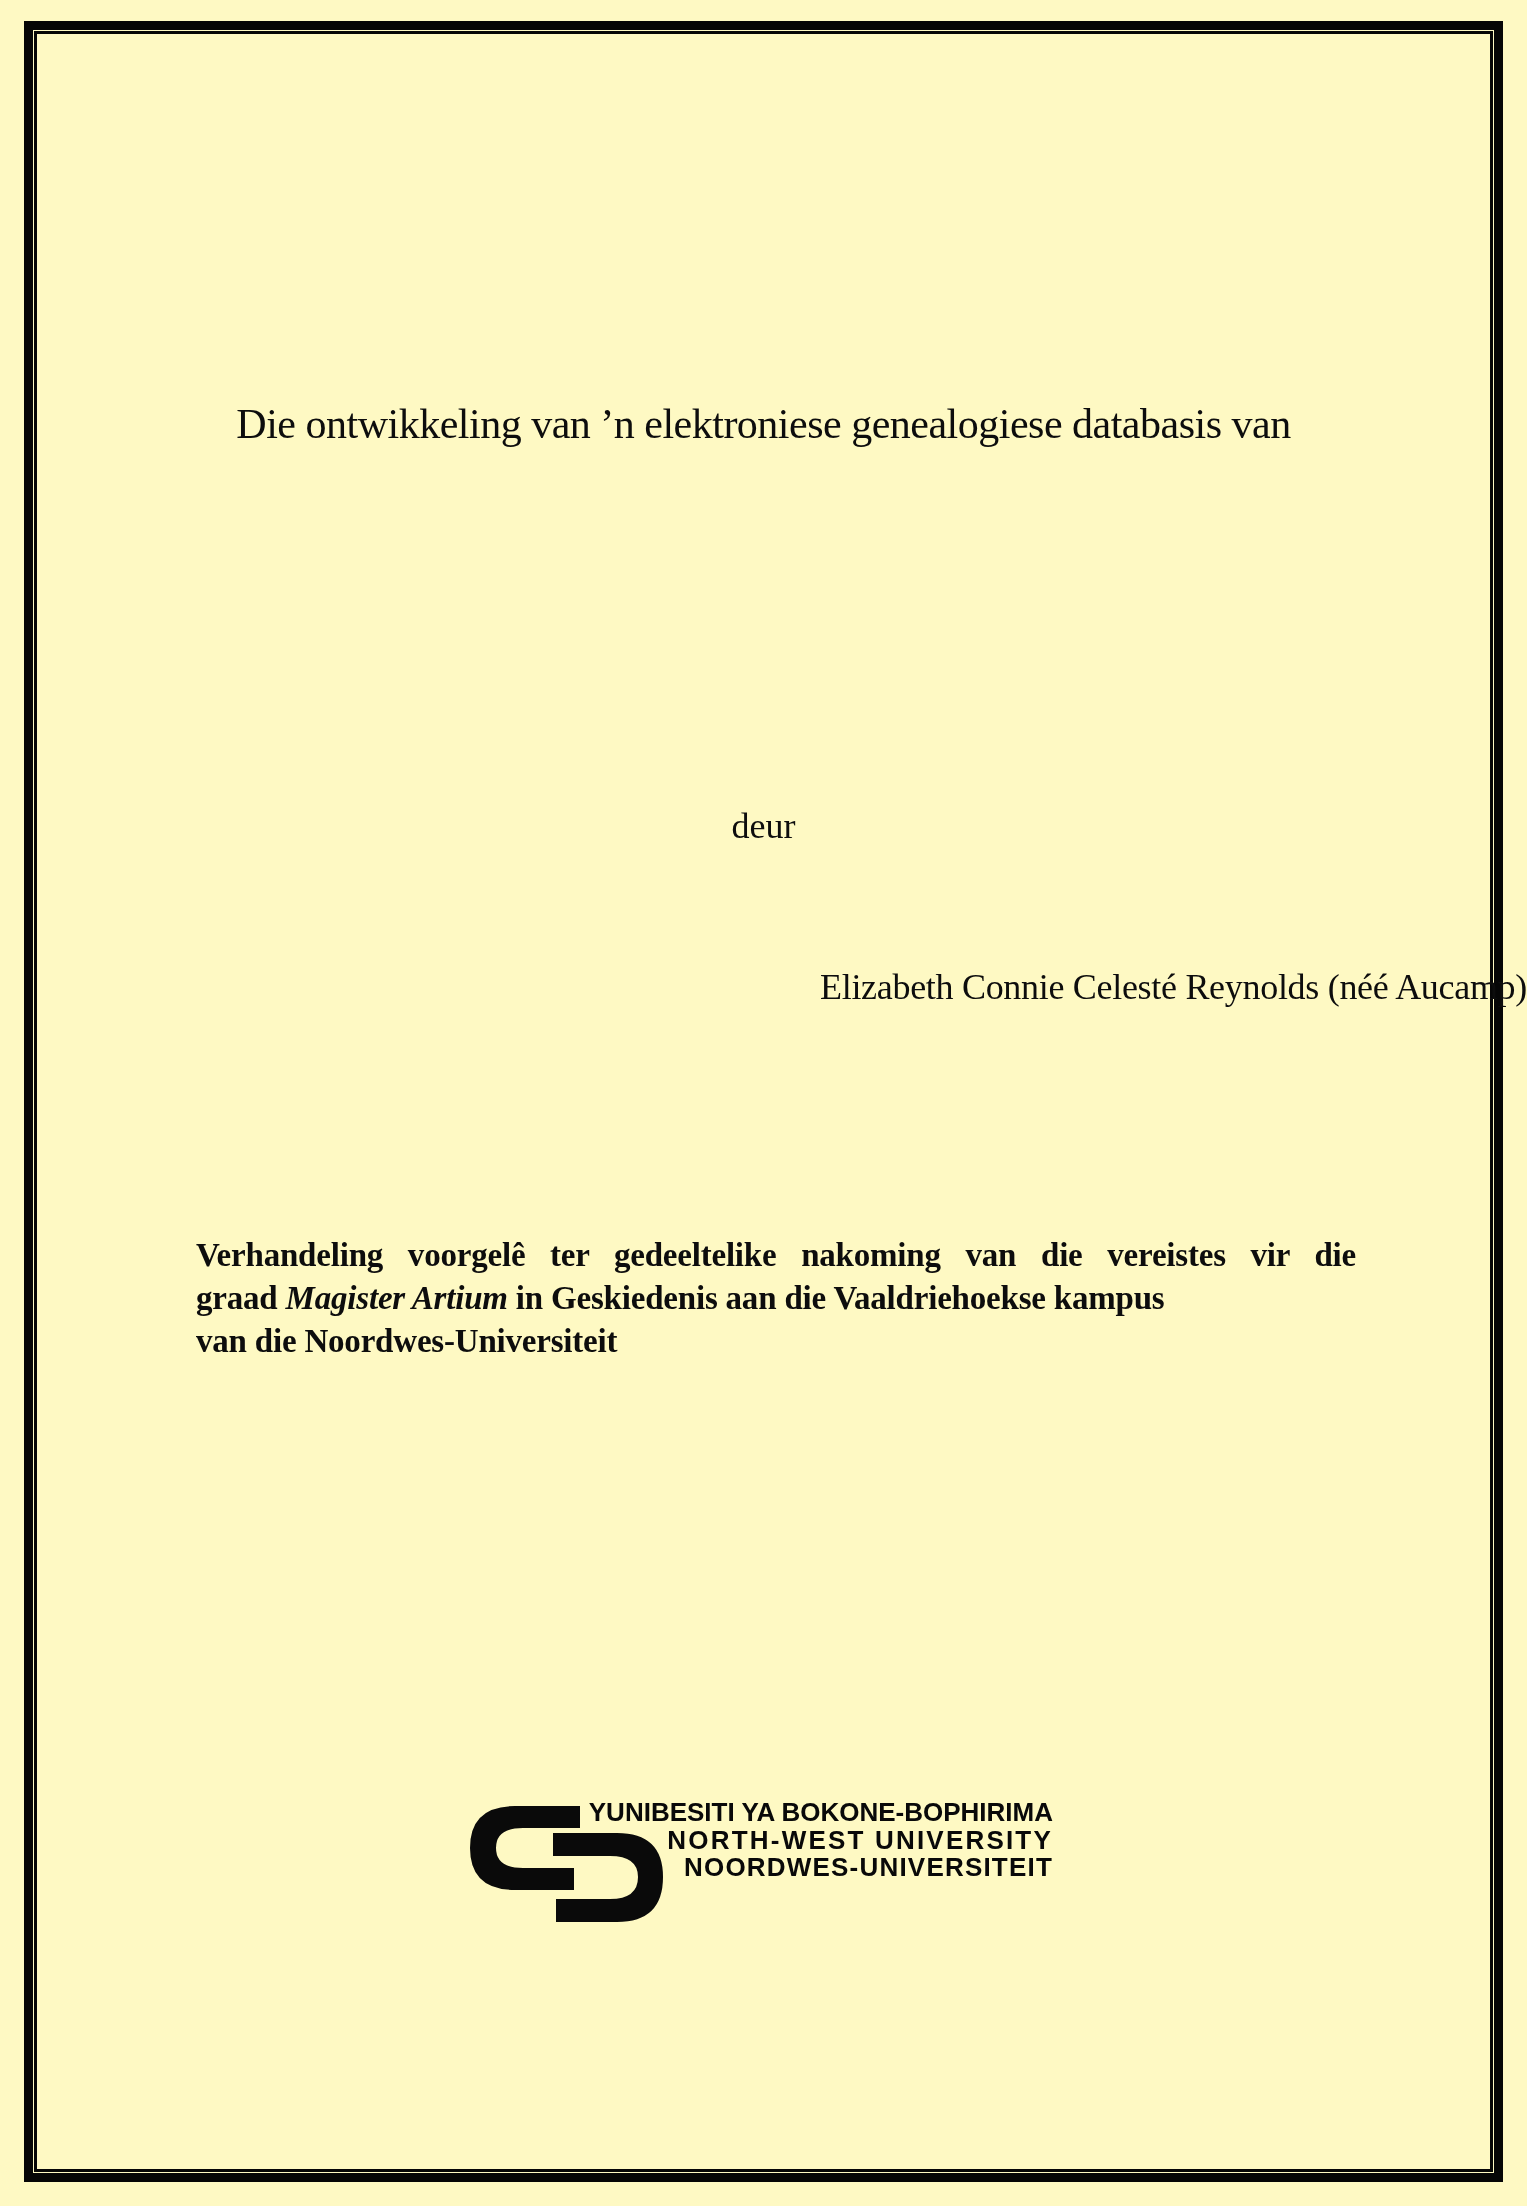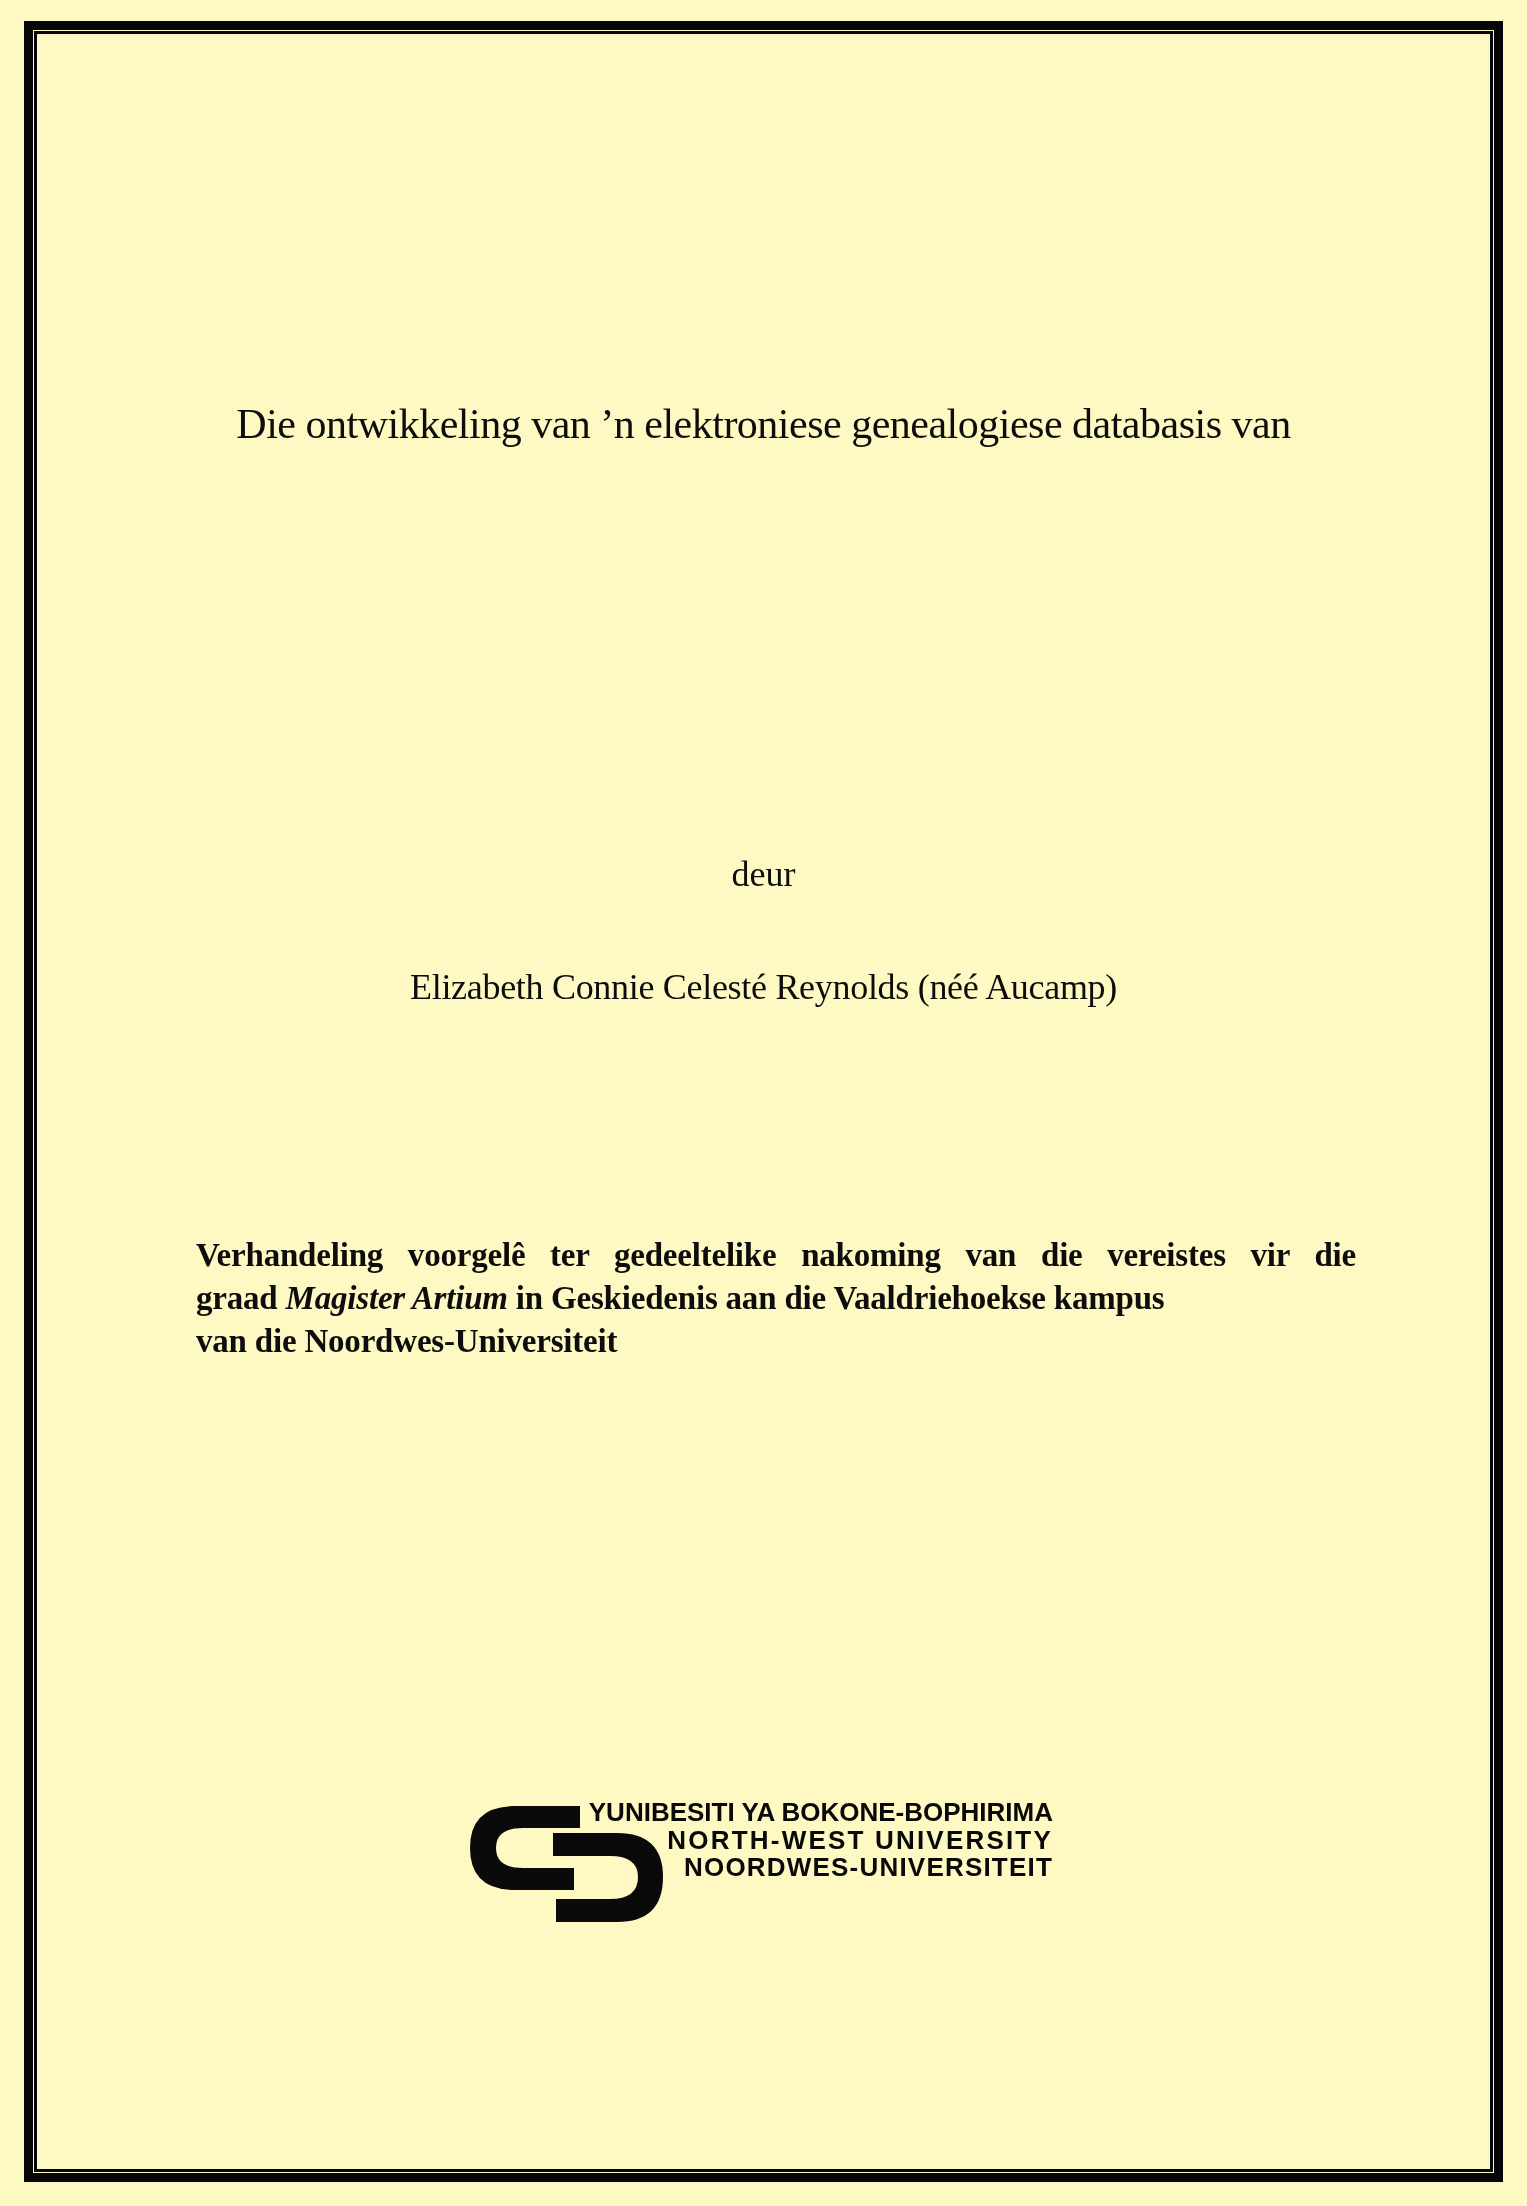--- a/index.html
+++ b/index.html
@@ -43,28 +43,27 @@
   }
   .title-line { white-space: nowrap; }
   .byline {
     position: absolute;
     top: 802px;
     left: 0;
     right: 0;
     text-align: center;
     font-size: 36px;
     line-height: 48px;
-    margin-top: 48px;
   }
   .author {
     position: absolute;
     top: 963px;
     left: 0;
     right: 0;
-    text-align: center;
+    text-align: right;
     font-size: 36px;
     line-height: 48px;
     letter-spacing: -0.3px;
   }
   .statement {
     position: absolute;
     top: 1234px;
     left: 196px;
     width: 1160px;
     font-size: 33px;

